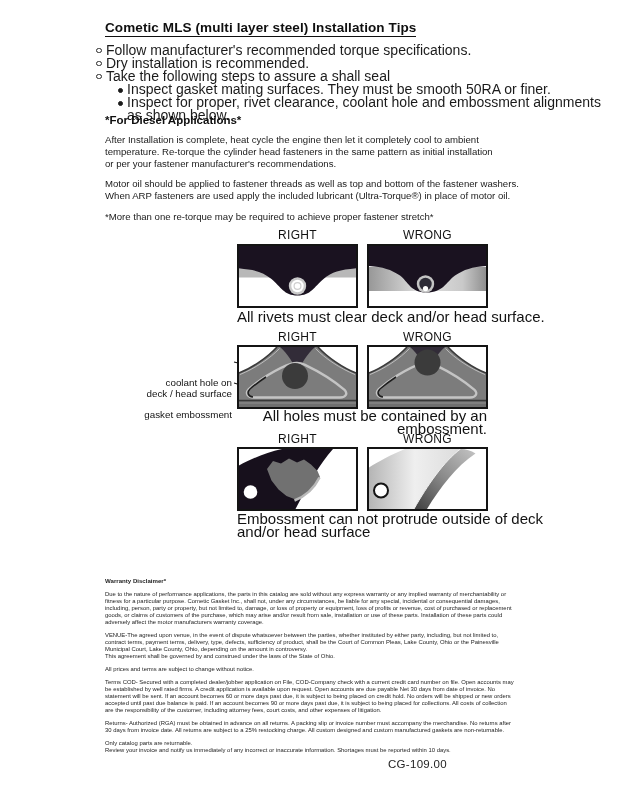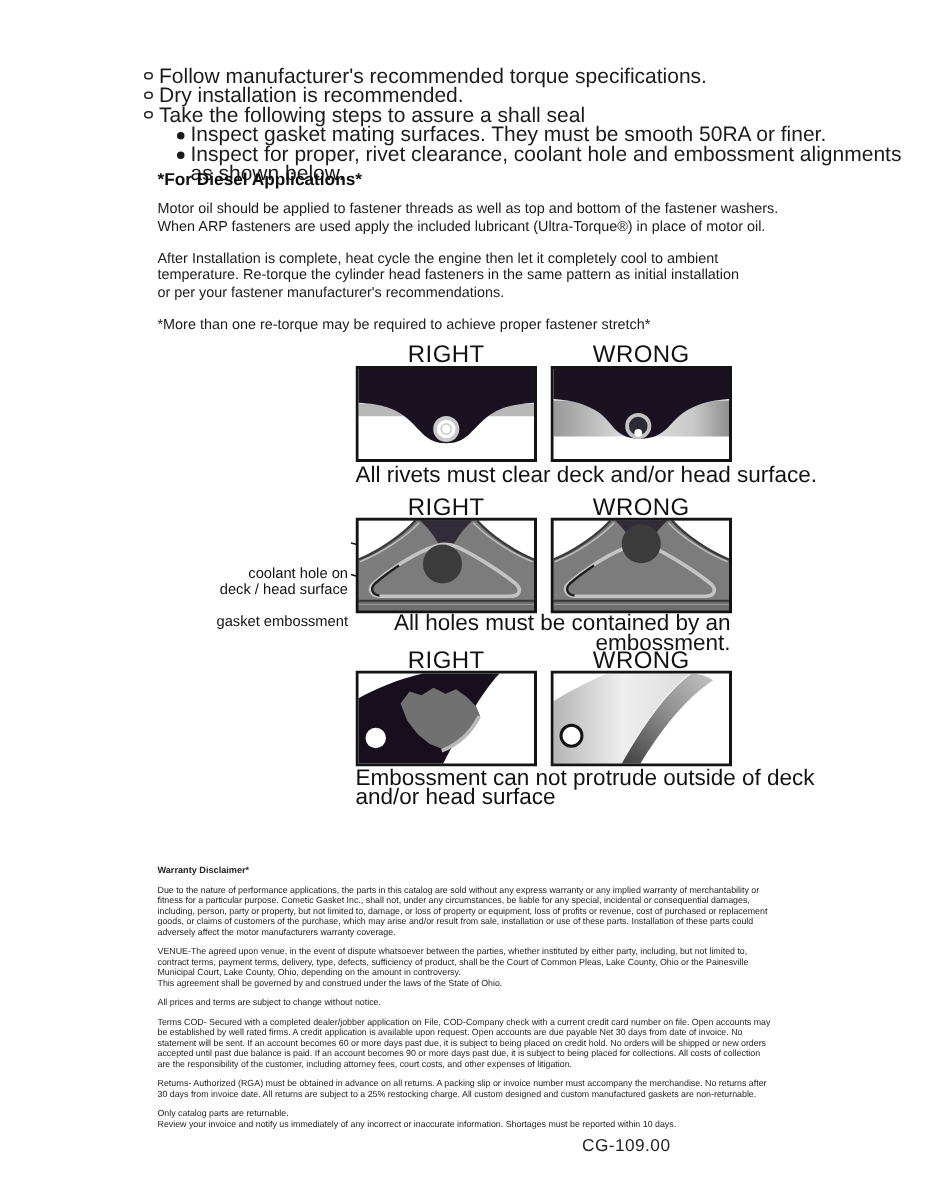--- a/index.html
+++ b/index.html
@@ -10,35 +10,36 @@
          border-bottom:1.7px solid #0f0f0f;padding-bottom:1px;letter-spacing:0.1px;}
   .tips{left:96px;top:44px;font-size:14px;line-height:13px;color:#1b1b1b;}
   .tip{position:relative;padding-left:10px;}
   .tip .marker{position:absolute;left:0;top:3.5px;width:3.5px;height:3.5px;
                border:1px solid #2a2a2a;border-radius:50%;background:#fff;}
   .tip.sub{padding-left:31px;}
   .tip.sub .marker{left:22px;top:4.5px;width:3px;height:3px;background:#1b1b1b;border-color:#1b1b1b;}
   .diesel{left:105px;top:114px;width:462px;}
   .diesel .h{font-size:11.5px;font-weight:bold;color:#0f0f0f;margin:0 0 8px 0;}
   .diesel p{margin:0 0 9px 0;font-size:9.6px;line-height:11.8px;white-space:pre-line;color:#1b1b1b;}
-  .dlabel{font-size:16px;color:#121212;width:121px;text-align:center;letter-spacing:0.3px;}
+  .dlabel{font-size:12px;color:#121212;width:121px;text-align:center;letter-spacing:0.3px;}
   .caption{font-size:15px;color:#121212;line-height:12.5px;white-space:pre-line;}
   .caption.center{width:250px;text-align:right;}
   .ann{font-size:9.8px;color:#121212;line-height:11px;white-space:pre-line;width:132px;text-align:right;margin-top:32px;}
   .box{width:121px;height:64px;display:block;}
   .disc{left:105px;top:577px;width:472px;font-size:5.9px;line-height:7px;color:#242424;}
   .disc .h{font-weight:bold;font-size:6.1px;margin:0 0 7px 0;}
   .disc p{margin:0 0 6px 0;white-space:pre-line;}
   .code{left:388px;top:758px;font-size:11.5px;color:#232323;letter-spacing:0.3px;}
 </style>
 </head>
 <body>
 
 <div class="page">
 
+  <div class="abs title">Cometic MLS (multi layer steel) Installation Tips</div>
 
   <div class="abs tips">
     <div class="tip">
       <span class="marker"></span>
       <span>Follow manufacturer's recommended torque specifications.</span>
     </div>
     <div class="tip">
       <span class="marker"></span>
       <span>Dry installation is recommended.</span>
     </div>
@@ -51,25 +52,25 @@
       <span>Inspect gasket mating surfaces.  They must be smooth 50RA or finer.</span>
     </div>
     <div class="tip sub">
       <span class="marker"></span>
       <span>Inspect for proper, rivet clearance, coolant hole and embossment alignments as shown below.</span>
     </div>
   </div>
 
   <div class="abs diesel">
     <div class="h">*For Diesel Applications*</div>
-    <p>Motor oil should be applied to fastener threads as well as top and bottom of the fastener washers.
-When ARP fasteners are used apply the included lubricant (Ultra-Torque®) in place of motor oil.</p>
     <p>After Installation is complete, heat cycle the engine then let it completely cool to ambient
 temperature. Re-torque the cylinder head fasteners in the same pattern as initial installation
 or per your fastener manufacturer's recommendations.</p>
+    <p>Motor oil should be applied to fastener threads as well as top and bottom of the fastener washers.
+When ARP fasteners are used apply the included lubricant (Ultra-Torque®) in place of motor oil.</p>
     <p>*More than one re-torque may be required to achieve proper fastener stretch*</p>
   </div>
 
   <div class="abs dlabel" style="left:237px;top:228px">RIGHT</div>
   <div class="abs dlabel" style="left:367px;top:228px">WRONG</div>
 
   <svg class="abs box" style="left:237px;top:244px" viewBox="0 0 121 64">
     <rect x="1" y="1" width="119" height="62" fill="#ffffff"></rect>
     <rect x="2" y="25" width="117" height="8.5" fill="#b8b8b8"></rect>
     <path d="M2,2 H119 V24.5 C103,25.5 95,28 86.5,35 C77,43 74,51.5 60.5,51.5 C47,51.5 44,43 34.5,35 C26,28 18,25.5 2,24.5 Z" fill="#1a1220"></path>

